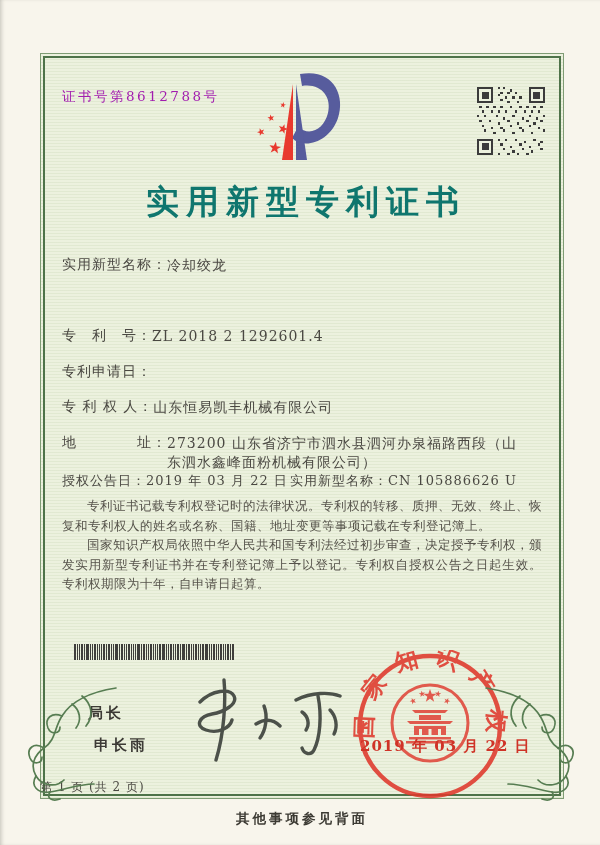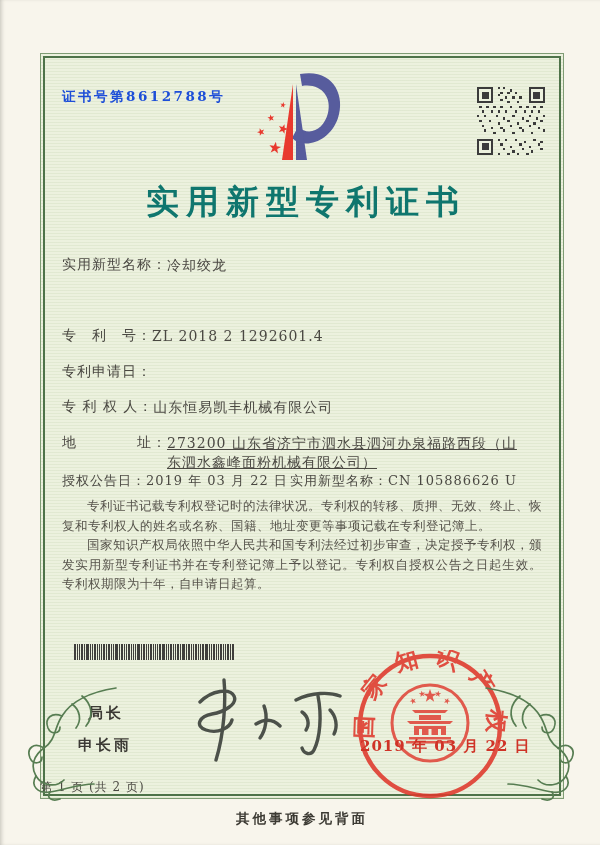--- a/index.html
+++ b/index.html
@@ -14,42 +14,42 @@
   
   .frame{
     position:absolute;left:40px;top:53px;width:524px;height:746px;
     border:1px solid #7f9c74;
     background:repeating-linear-gradient(0deg, rgba(128,160,96,.10) 0 1px, rgba(128,160,96,0) 1px 3px),#ecf1de;
     box-sizing:border-box;
   }
   .frame::after{
     content:"";position:absolute;inset:2px;border:2px solid #4e7349;pointer-events:none;
   }
-  .cert-no{position:absolute;left:62px;top:88px;font-size:13.5px;letter-spacing:2.5px;color:#1d4ed8;font-weight:bold;}
+  .cert-no{position:absolute;left:62px;top:88px;font-size:13.5px;letter-spacing:2.5px;color:#a21caf;}
   .logo{position:absolute;left:250px;top:58px;}
   .qr{position:absolute;left:477px;top:87px;}
   .title{
     position:absolute;left:44px;width:524px;top:180px;margin:0;
     text-align:center;font-size:33px;font-weight:700;letter-spacing:7px;color:#0f766e;
   }
   .field{position:absolute;left:62px;display:flex;align-items:flex-start;font-size:14px;color:#4a4842;}
   .flabel{white-space:pre;letter-spacing:1px;}
   .fvalue{letter-spacing:1px;line-height:19px;}
   .f0{top:256px}.f1{top:291px}.f2{top:327px}.f3{top:363px}.f4{top:398px}
   .f5{top:434px}
-  .f5 .fvalue{display:inline-block;width:352px;text-decoration:underline;}
+  .f5 .fvalue{display:inline-block;width:352px;}
   .grant{position:absolute;left:62px;top:472px;width:470px;font-size:13px;color:#4a4842;}
   .grant .pair{letter-spacing:1px;white-space:pre;}
   .grant .pair.right{position:absolute;left:228px;top:0;}
   .paras{position:absolute;left:62px;top:496px;width:480px;font-size:12.5px;line-height:19.5px;
          color:#56534b;text-align:justify;letter-spacing:.5px;}
   .paras p{margin:0;text-indent:2em;}
   .barcode{position:absolute;left:74px;top:644px;}
   .director-label{position:absolute;left:88px;top:704px;font-size:15px;letter-spacing:3px;color:#3c3a35;font-weight:600;}
-  .director-name{position:absolute;left:78px;top:736px;font-size:15px;letter-spacing:3px;color:#3c3a35;font-weight:600;}
+  .director-name{position:absolute;left:94px;top:736px;font-size:15px;letter-spacing:3px;color:#3c3a35;font-weight:600;}
   .autograph{position:absolute;left:172px;top:672px;}
   .seal{position:absolute;left:352px;top:650px;opacity:.88;}
   .seal-date{position:absolute;left:360px;top:737px;font-size:15px;letter-spacing:1px;color:#cf3327;font-weight:600;z-index:3;}
   .page-info{position:absolute;left:40px;width:524px;top:779px;text-align:left;font-size:12px;letter-spacing:1px;color:#4a4842;}
   .back-note{position:absolute;left:40px;width:524px;top:810px;text-align:center;font-size:13.5px;letter-spacing:3px;color:#3c3a33;font-weight:600;}
   .ornament{position:absolute;z-index:2;}
   .orn-left{left:20px;top:680px;}
   .orn-right{left:482px;top:680px;transform:scaleX(-1);}
 </style>
 </head>

